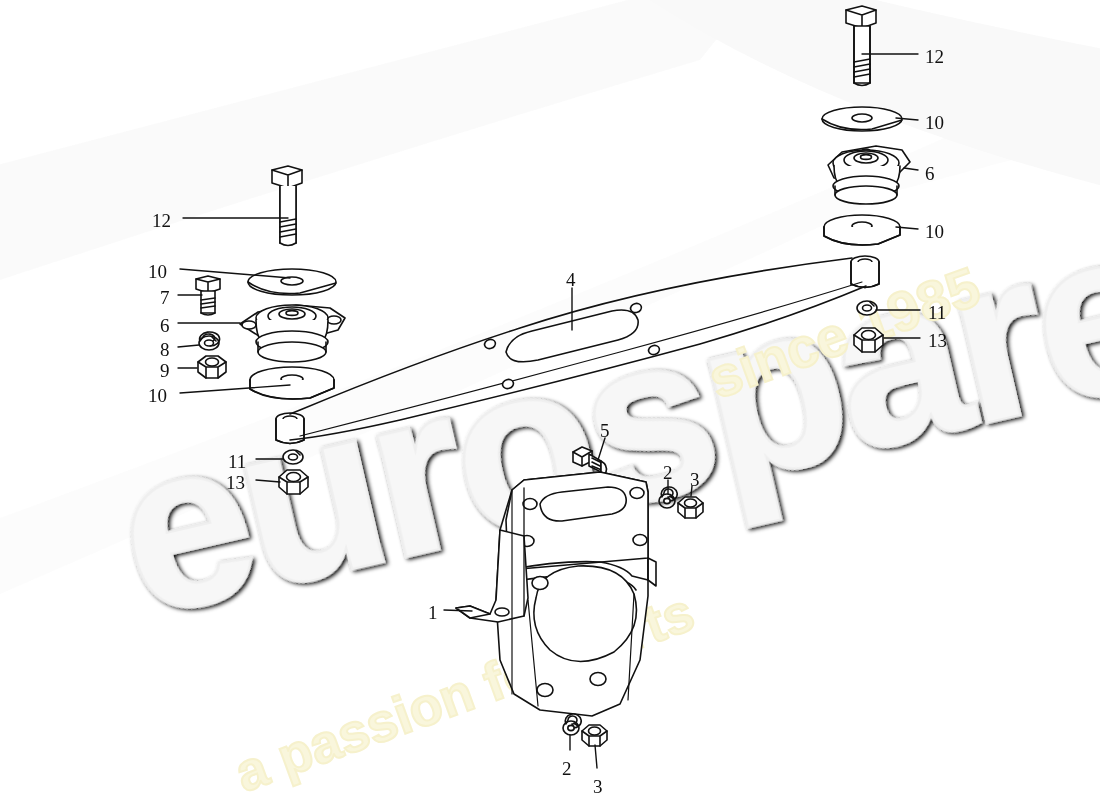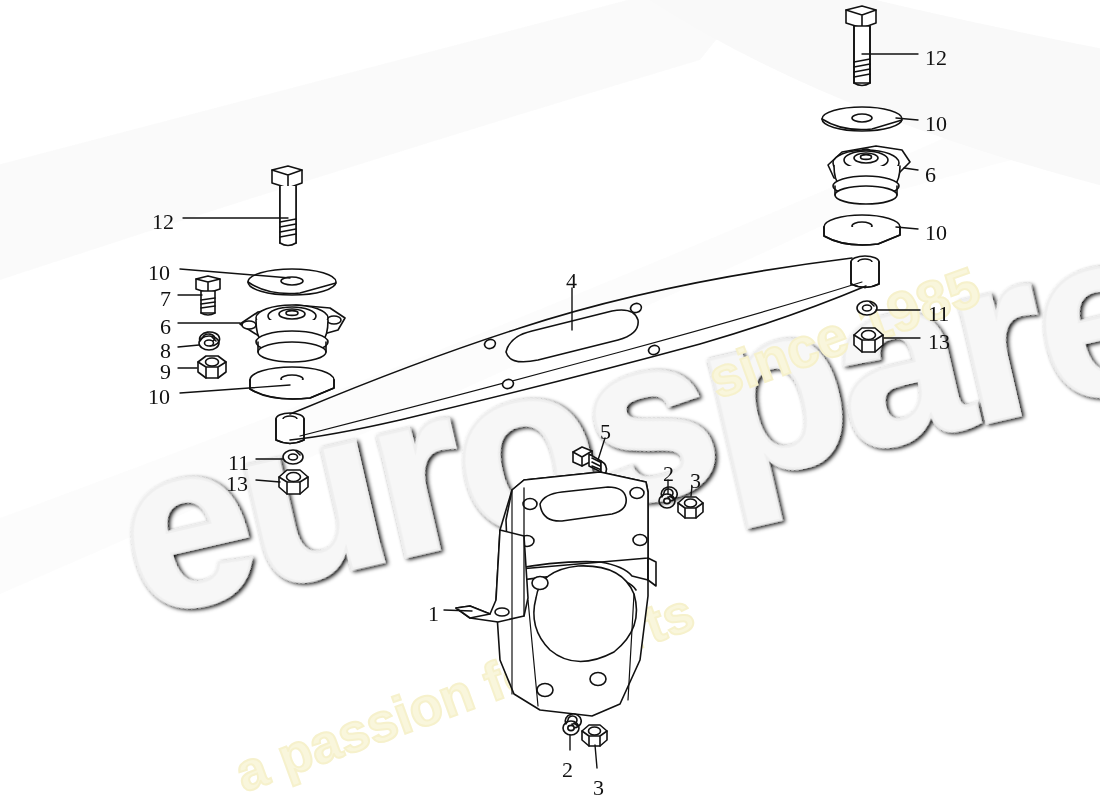--- a/index.html
+++ b/index.html
@@ -6,21 +6,21 @@
   html,body{margin:0;padding:0;background:#fff;}
   body{width:1100px;height:800px;overflow:hidden;
        font-family:"Liberation Serif", serif;}
   #stage{position:relative;width:1100px;height:800px;background:#ffffff;overflow:hidden;}
   #wm, #art{position:absolute;left:0;top:0;width:1100px;height:800px;}
   #wm{z-index:1;}
   #art{z-index:2;}
   .lbl{
     position:absolute;z-index:3;
     font-family:"Liberation Serif", serif;
-    font-size:22px;color:#111;line-height:1;
+    font-size:19px;color:#111;line-height:1;
     letter-spacing:0px;
     -webkit-user-select:none;user-select:none;
   }
 </style>
 </head>
 <body>
 
 <div id="stage">
 
   <svg id="wm" viewBox="0 0 1100 800" xmlns="http://www.w3.org/2000/svg">

